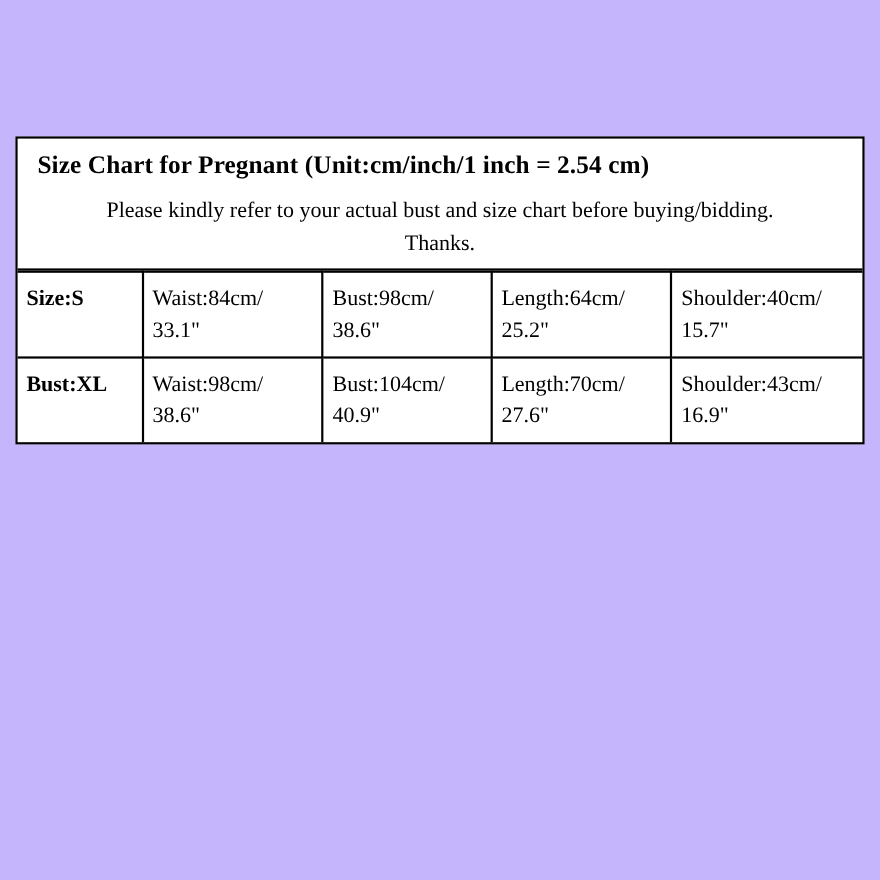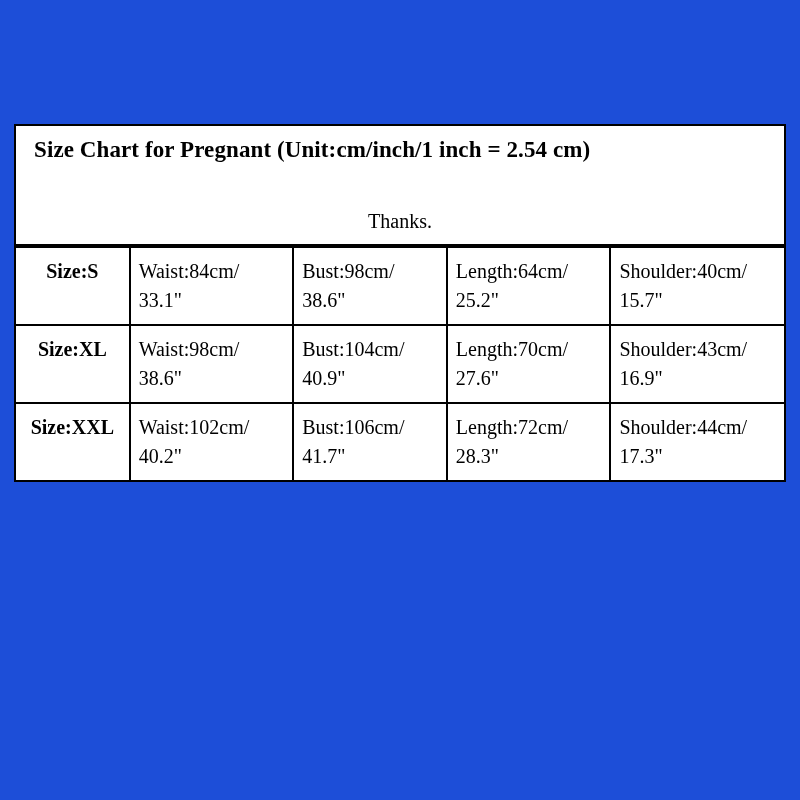--- a/index.html
+++ b/index.html
@@ -10,21 +10,21 @@
     background: #ffffff;
   }
   body {
     font-family: "Liberation Serif", serif;
     -webkit-font-smoothing: antialiased;
   }
   .page {
     position: relative;
     width: 800px;
     height: 800px;
-    background: #1d4ed8;
+    background: #c4b5fd;
     box-sizing: border-box;
   }
   .chart-wrap {
     position: absolute;
     left: 14px;
     top: 124px;
     width: 772px;
     border: 2px solid #000000;
     box-sizing: border-box;
     background: #ffffff;
@@ -81,39 +81,39 @@
   table.size-table td:last-child {
     border-right: none;
   }
   table.size-table tr:last-child td {
     border-bottom: none;
   }
   .size-cell {
     color: #e8191b;
     font-weight: bold;
     font-size: 20.5px;
-    text-align: center;
+    text-align: left;
     padding-left: 10px;
   }
   .col-size { width: 14.8%; }
   .col-a { width: 21.3%; }
   .col-b { width: 20.0%; }
   .col-c { width: 21.3%; }
   .col-d { width: 22.6%; }
 </style>
 </head>
 <body>
 
 <div class="page">
   <div class="chart-wrap">
 
     <div class="header-block">
       <div class="title">Size Chart for Pregnant (Unit:cm/inch/1 inch = 2.54 cm)</div>
       <div class="note">
-        <br>
+        <span>Please kindly refer to your actual bust and size chart before buying/bidding.</span><br>
         <span>Thanks.</span>
       </div>
     </div>
 
     <table class="size-table">
       <colgroup>
         <col class="col-size">
           <col class="col-a">
           <col class="col-b">
           <col class="col-c">
@@ -121,30 +121,23 @@
       </colgroup>
       <tbody>
         <tr>
           <td class="size-cell">Size:S</td>
           <td>Waist:84cm/ 33.1"</td>
           <td>Bust:98cm/ 38.6"</td>
           <td>Length:64cm/ 25.2"</td>
           <td>Shoulder:40cm/ 15.7"</td>
         </tr>
         <tr>
-          <td class="size-cell">Size:XL</td>
+          <td class="size-cell">Bust:XL</td>
           <td>Waist:98cm/ 38.6"</td>
           <td>Bust:104cm/ 40.9"</td>
           <td>Length:70cm/ 27.6"</td>
           <td>Shoulder:43cm/ 16.9"</td>
-        </tr>
-        <tr>
-          <td class="size-cell">Size:XXL</td>
-          <td>Waist:102cm/ 40.2"</td>
-          <td>Bust:106cm/ 41.7"</td>
-          <td>Length:72cm/ 28.3"</td>
-          <td>Shoulder:44cm/ 17.3"</td>
         </tr>
       </tbody>
     </table>
 
   </div>
 </div>
 
 </body></html>

